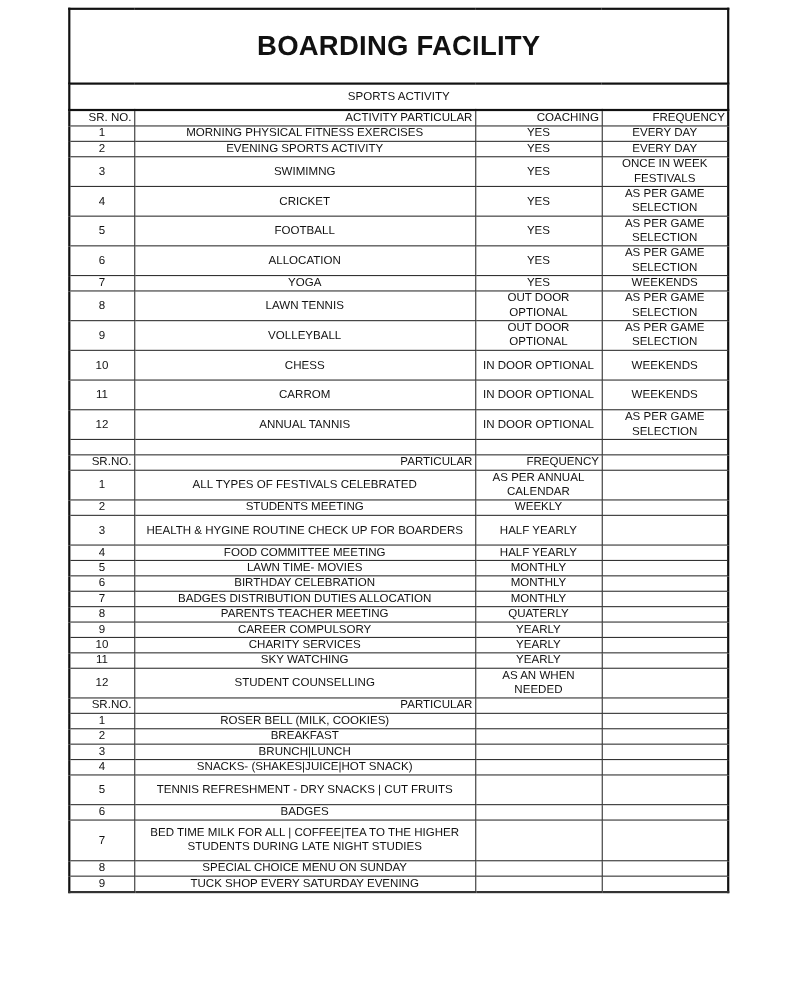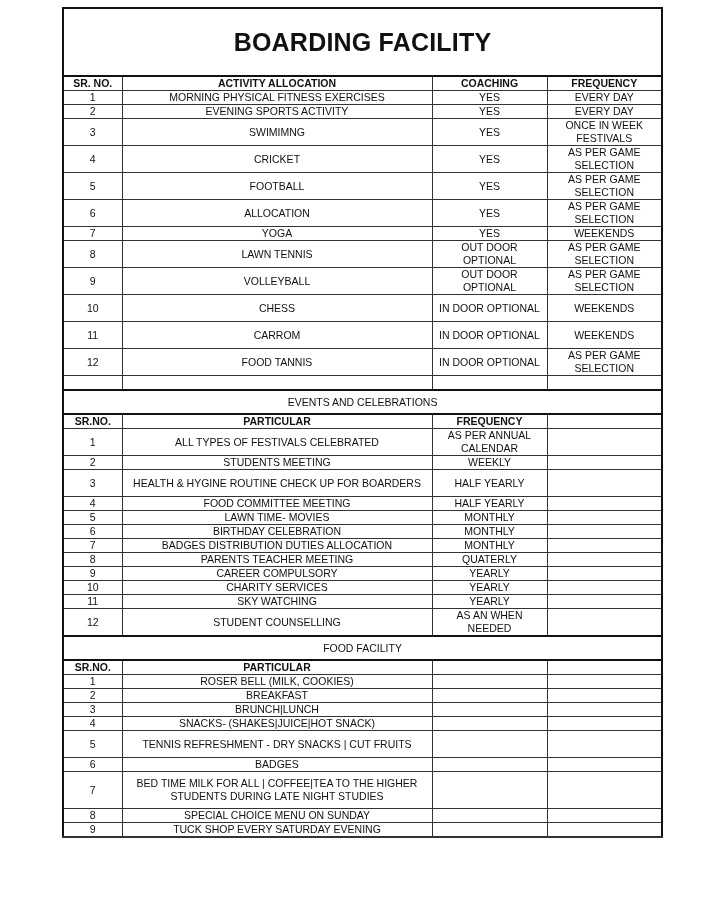--- a/index.html
+++ b/index.html
@@ -6,21 +6,21 @@
   body { width: 725px; height: 916px; position: relative; overflow: hidden;
          font-family: "Liberation Sans", "DejaVu Sans", sans-serif; color: #111; }
   .sheet { position: absolute; left: 62px; top: 7px; width: 599px; }
   table { border-collapse: collapse; width: 599px; table-layout: fixed; }
   td, th { border: 1px solid #333; text-align: center; vertical-align: middle;
            font-size: 10.5px; line-height: 13px; padding: 0 2px; font-weight: normal; }
   col.c1 { width: 59px; } col.c2 { width: 310px; } col.c3 { width: 115px; } col.c4 { width: 115px; }
   .title-cell { height: 66px; font-size: 25px; font-weight: bold; letter-spacing: 0.2px;
                 border: 2px solid #111; border-bottom-width: 2px; margin-top: 34px; }
   .section-cell { height: 22px; font-size: 10.5px; border: 2px solid #111; }
-  th.hdr { font-weight: bold; height: 13px; }
+  th.hdr { font-weight: normal; height: 13px; text-align: right; }
   tr.r1 td { height: 13px; }
   tr.r2 td { height: 26px; }
   tr.blank td { height: 13px; }
   .outer-l { border-left: 2px solid #111; }
   .outer-r { border-right: 2px solid #111; }
   tr.last td { border-bottom: 2px solid #333; }
 </style>
 </head>
 <body>
 
@@ -29,23 +29,26 @@
     <colgroup>
         <col class="c1">
         <col class="c2">
         <col class="c3">
         <col class="c4">
       </colgroup>
     <tbody id="tbody">
       <tr>
         <td colspan="4" class="title-cell">BOARDING FACILITY</td>
       </tr>
+    <tr>
+          <td colspan="4" class="section-cell">SPORTS ACTIVITY</td>
+        </tr>
         <tr>
           <th class="hdr outer-l">SR. NO.</th>
-          <th class="hdr">ACTIVITY ALLOCATION</th>
+          <th class="hdr">ACTIVITY PARTICULAR</th>
           <th class="hdr">COACHING</th>
           <th class="hdr outer-r">FREQUENCY</th>
         </tr>
         <tr class="r1">
           <td class="outer-l">1</td>
           <td class="">MORNING PHYSICAL FITNESS EXERCISES</td>
           <td class="">YES</td>
           <td class=" outer-r">EVERY DAY</td>
         </tr>
         <tr class="r1">
@@ -103,32 +106,29 @@
           <td class=" outer-r">WEEKENDS</td>
         </tr>
         <tr class="r2">
           <td class="outer-l">11</td>
           <td class="">CARROM</td>
           <td class="">IN DOOR OPTIONAL</td>
           <td class=" outer-r">WEEKENDS</td>
         </tr>
         <tr class="r2">
           <td class="outer-l">12</td>
-          <td class="">FOOD TANNIS</td>
+          <td class="">ANNUAL TANNIS</td>
           <td class="">IN DOOR OPTIONAL</td>
           <td class=" outer-r">AS PER GAME SELECTION</td>
         </tr>
         <tr class="blank">
           <td class="outer-l"></td>
           <td class=""></td>
           <td class=""></td>
           <td class=" outer-r"></td>
-        </tr>
-        <tr>
-          <td colspan="4" class="section-cell">EVENTS AND CELEBRATIONS</td>
         </tr>
         <tr>
           <th class="hdr outer-l">SR.NO.</th>
           <th class="hdr">PARTICULAR</th>
           <th class="hdr">FREQUENCY</th>
           <th class="hdr outer-r"></th>
         </tr>
         <tr class="r2">
           <td class="outer-l">1</td>
           <td class="">ALL TYPES OF FESTIVALS CELEBRATED</td>
@@ -195,23 +195,20 @@
           <td class="">YEARLY</td>
           <td class=" outer-r"></td>
         </tr>
         <tr class="r2">
           <td class="outer-l">12</td>
           <td class="">STUDENT COUNSELLING</td>
           <td class="">AS AN WHEN NEEDED</td>
           <td class=" outer-r"></td>
         </tr>
         <tr>
-          <td colspan="4" class="section-cell">FOOD FACILITY</td>
-        </tr>
-        <tr>
           <th class="hdr outer-l">SR.NO.</th>
           <th class="hdr">PARTICULAR</th>
           <th class="hdr"></th>
           <th class="hdr outer-r"></th>
         </tr>
         <tr class="r1">
           <td class="outer-l">1</td>
           <td class="">ROSER BELL (MILK, COOKIES)</td>
           <td class=""></td>
           <td class=" outer-r"></td>

